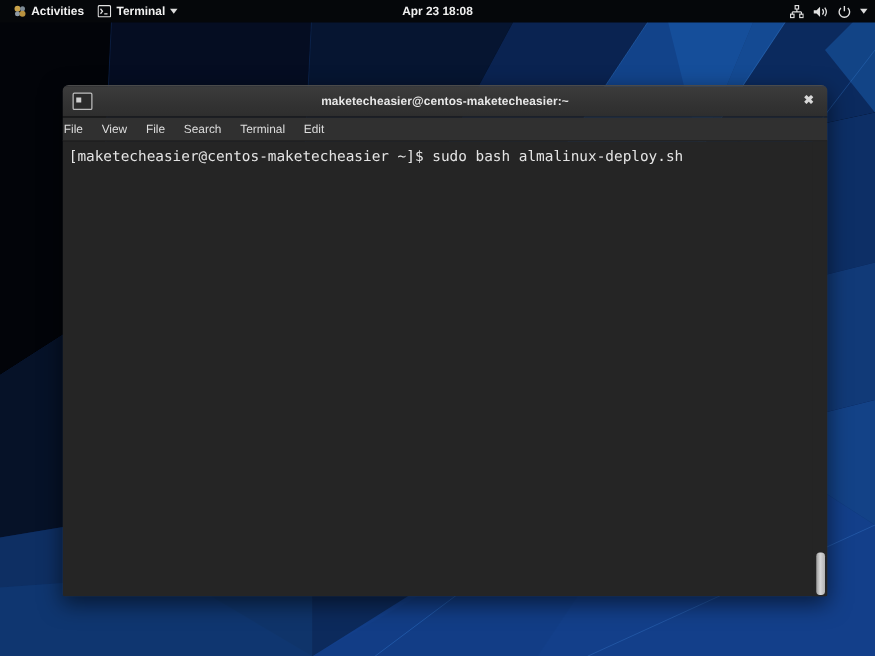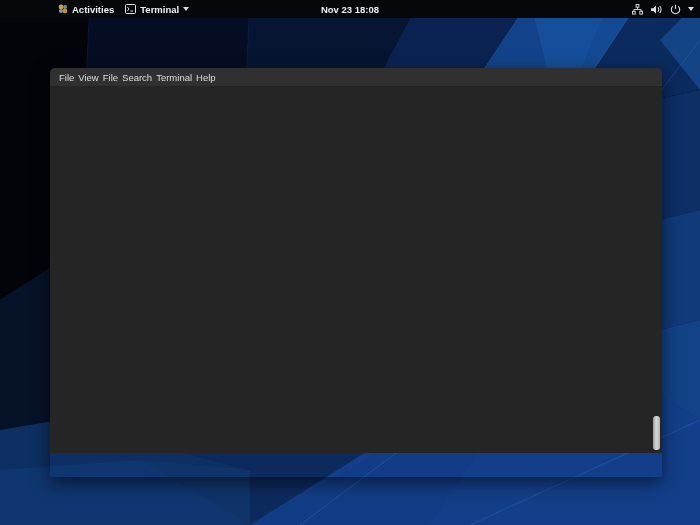--- a/index.html
+++ b/index.html
@@ -35,21 +35,21 @@
     left: 0; top: 0;
     width: 700px; height: 18px;
     background: #05070a;
     color: #e6e6e6;
     display: flex;
     align-items: center;
     font-size: 9.5px;
     font-weight: bold;
     z-index: 50;
   }
-  .tb-left { display: flex; align-items: center; padding-left: 11px; gap: 11px; margin-left: 47px; }
+  .tb-left { display: flex; align-items: center; padding-left: 11px; gap: 11px; }
   .tb-item { display: flex; align-items: center; gap: 4px; cursor: default; color: #f1f1f1; }
   .tb-center {
     position: absolute; left: 0; right: 0; top: 0;
     height: 18px; display: flex; align-items: center; justify-content: center;
     font-size: 9.5px; font-weight: bold; color: #f0f0f0;
     pointer-events: none;
   }
   .tb-center span { pointer-events: auto; }
   .tb-right {
     position: absolute; right: 6px; top: 0; height: 18px;
@@ -123,22 +123,21 @@
     z-index: 2;
     cursor: default;
   }
 
   #menubar {
     height: 18px;
     background: #303030;
     border-bottom: 1px solid #232323;
     display: flex;
     align-items: center;
-    padding-left: 8px;
-    gap: 2px;
+    gap: 13px;
   }
   #menubar .menu-item {
     font-size: 9.5px;
     color: #dedede;
     cursor: default;
     padding: 0 1px;
   }
 
   #term-body {
     position: relative;
@@ -264,21 +263,21 @@
             <path d="M2.4 3 L4 5 L2.4 7" fill="none" stroke="#e2e2e2" stroke-width="1"></path>
             <line x1="5.4" y1="7" x2="8" y2="7" stroke="#e2e2e2" stroke-width="1"></line>
           </svg>
         </span>
         <span>Terminal</span>
         <span class="tri-down"></span>
       </div>
     </div>
 
     <div class="tb-center">
-      <span>Nov 23  18:08</span>
+      <span>Apr 23  18:08</span>
     </div>
 
     <div class="tb-right">
       <span class="sysicon">
         <svg width="11" height="11" viewBox="0 0 12 12">
           <rect x="4.5" y="0.5" width="3" height="3" fill="none" stroke="#e0e0e0" stroke-width="1"></rect>
           <rect x="0.5" y="8" width="3" height="3" fill="none" stroke="#e0e0e0" stroke-width="1"></rect>
           <rect x="8.5" y="8" width="3" height="3" fill="none" stroke="#e0e0e0" stroke-width="1"></rect>
           <line x1="6" y1="3.5" x2="6" y2="6" stroke="#e0e0e0" stroke-width="1"></line>
           <line x1="2" y1="6" x2="10" y2="6" stroke="#e0e0e0" stroke-width="1"></line>
@@ -298,31 +297,37 @@
           <path d="M3 2.6 a4.6 4.6 0 1 0 6 0" fill="none" stroke="#e0e0e0" stroke-width="1.2"></path>
           <line x1="6" y1="0.8" x2="6" y2="5.4" stroke="#e0e0e0" stroke-width="1.2"></line>
         </svg>
       </span>
       <span class="tri-down"></span>
     </div>
   </div>
 
   <div id="terminal-window">
 
+    <div id="titlebar">
+      <div class="win-icon"></div>
+      <div class="title">maketecheasier@centos-maketecheasier:~</div>
+      <div class="close-btn">✖</div>
+    </div>
 
     <div id="menubar">
       <div class="menu-item">File</div>
       <div class="menu-item">View</div>
       <div class="menu-item">File</div>
       <div class="menu-item">Search</div>
       <div class="menu-item">Terminal</div>
-      <div class="menu-item">Help</div>
+      <div class="menu-item">Edit</div>
     </div>
 
     <div id="term-body">
+      <div id="term-text">[maketecheasier@centos-maketecheasier ~]$ sudo bash almalinux-deploy.sh</div>
 
       <div id="scrollbar-track">
         <div id="scrollbar-thumb"></div>
       </div>
     </div>
 
   </div>
 
 </div>
 

